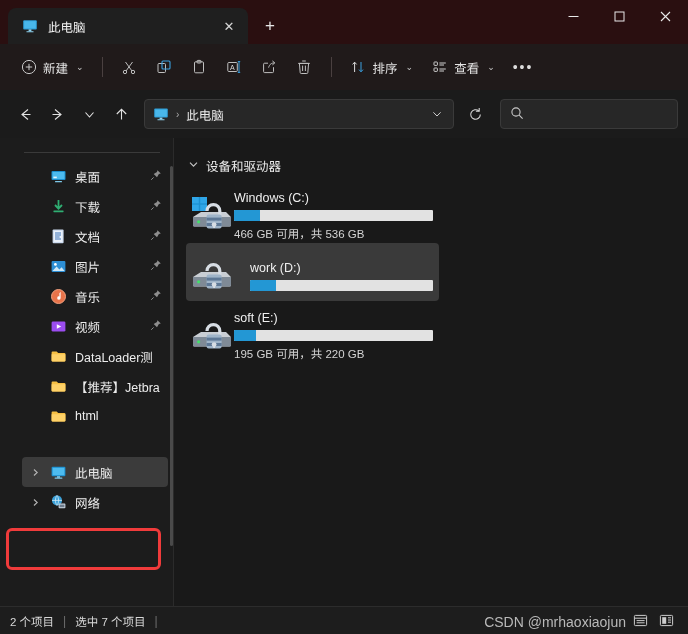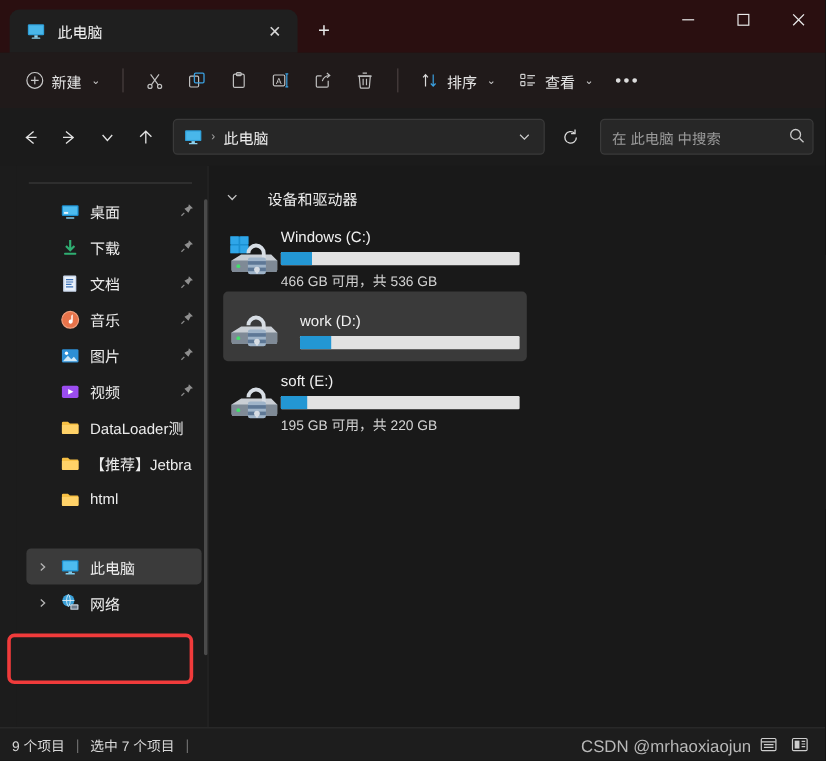--- a/index.html
+++ b/index.html
@@ -256,21 +256,21 @@
   .main {
     flex: 1;
     background: #191919;
     padding: 18px 10px 0 12px;
     box-sizing: border-box;
     position: relative;
   }
   .group-header {
     display: flex;
     align-items: center;
-    gap: 24px;
+    gap: 7px;
     margin-bottom: 8px;
     padding-left: 2px;
   }
   .group-chev { color: #c6c6c6; font-size: 10px; }
   .group-title { font-size: 12.5px; color: #ececec; }
   .tiles { display: flex; flex-wrap: wrap; }
   .tile {
     width: 253px;
     height: 58px;
     display: flex;
@@ -524,21 +524,20 @@
       </span>
     </div>
     <div class="refresh-btn">
       <svg width="15" height="15" viewBox="0 0 15 15">
         <path d="M12.3 7.5 a4.8 4.8 0 1 1 -1.5 -3.5" fill="none" stroke="#d8d8d8" stroke-width="1.1"></path>
         <path d="M11.2 1 V4.3 H7.9" fill="none" stroke="#d8d8d8" stroke-width="1.1"></path>
       </svg>
     </div>
 
     <div class="searchbox">
-      <span class="search-ph">在 此电脑 中搜索</span>
       <span>
         <svg width="14" height="14" viewBox="0 0 14 14">
           <circle cx="6" cy="6" r="4.1" fill="none" stroke="#c9c9c9" stroke-width="1.1"></circle>
           <path d="M9.2 9.2 L12.6 12.6" stroke="#c9c9c9" stroke-width="1.1"></path>
         </svg>
       </span>
     </div>
   </div>
 
   <div class="content">
@@ -597,44 +596,44 @@
               <path d="M7.4 1.2 L10.8 4.6 L8.9 5 L7 8.3 L3.7 5 L7 3.1 Z" fill="#8e8e8e"></path>
               <path d="M3.6 8.4 L1.2 10.8" stroke="#8e8e8e" stroke-width="1"></path>
             </svg>
         </span>
       </div>
 
       <div class="sb-item">
         <span class="sb-indent"></span>
         <span class="sb-icon">
           <svg width="17" height="17" viewBox="0 0 17 17">
-            <circle cx="8.5" cy="8.5" r="7" fill="#e8734a"></circle>
-            <circle cx="8.5" cy="8.5" r="7" fill="none" stroke="#f0a07e" stroke-width="1"></circle>
-            <path d="M10.6 3.8 V10 a1.7 1.7 0 1 1 -1.2 -1.6 V5.2 Z" fill="#ffffff"></path>
-          </svg>
-        </span>
-        <span class="sb-label">音乐</span>
+            <rect x="1.6" y="3" width="13.8" height="11" rx="1" fill="#2d8fd5"></rect>
+            <circle cx="5.4" cy="6.4" r="1.4" fill="#ffffff"></circle>
+            <path d="M2.4 13 L6.6 8.4 L9.4 11.4 L11.6 9.2 L14.6 13 Z" fill="#cfe8f7"></path>
+          </svg>
+        </span>
+        <span class="sb-label">图片</span>
         <span class="sb-pin">
           <svg width="12" height="12" viewBox="0 0 12 12">
               <path d="M7.4 1.2 L10.8 4.6 L8.9 5 L7 8.3 L3.7 5 L7 3.1 Z" fill="#8e8e8e"></path>
               <path d="M3.6 8.4 L1.2 10.8" stroke="#8e8e8e" stroke-width="1"></path>
             </svg>
         </span>
       </div>
 
       <div class="sb-item">
         <span class="sb-indent"></span>
         <span class="sb-icon">
           <svg width="17" height="17" viewBox="0 0 17 17">
-            <rect x="1.6" y="3" width="13.8" height="11" rx="1" fill="#2d8fd5"></rect>
-            <circle cx="5.4" cy="6.4" r="1.4" fill="#ffffff"></circle>
-            <path d="M2.4 13 L6.6 8.4 L9.4 11.4 L11.6 9.2 L14.6 13 Z" fill="#cfe8f7"></path>
-          </svg>
-        </span>
-        <span class="sb-label">图片</span>
+            <circle cx="8.5" cy="8.5" r="7" fill="#e8734a"></circle>
+            <circle cx="8.5" cy="8.5" r="7" fill="none" stroke="#f0a07e" stroke-width="1"></circle>
+            <path d="M10.6 3.8 V10 a1.7 1.7 0 1 1 -1.2 -1.6 V5.2 Z" fill="#ffffff"></path>
+          </svg>
+        </span>
+        <span class="sb-label">音乐</span>
         <span class="sb-pin">
           <svg width="12" height="12" viewBox="0 0 12 12">
               <path d="M7.4 1.2 L10.8 4.6 L8.9 5 L7 8.3 L3.7 5 L7 3.1 Z" fill="#8e8e8e"></path>
               <path d="M3.6 8.4 L1.2 10.8" stroke="#8e8e8e" stroke-width="1"></path>
             </svg>
         </span>
       </div>
 
       <div class="sb-item">
         <span class="sb-indent"></span>
@@ -810,21 +809,21 @@
             </span>
             <span class="tile-sub" style="display:block">195 GB 可用，共 220 GB</span>
           </span>
         </div>
 
       </div>
     </div>
   </div>
 
   <div class="statusbar">
-    <span class="status-text">9 个项目</span>
+    <span class="status-text">2 个项目</span>
     <span class="status-sep">|</span>
     <span class="status-text">选中 7 个项目</span>
     <span class="status-sep">|</span>
     <span class="status-spacer"></span>
     <span class="view-btn">
       <svg width="15" height="15" viewBox="0 0 15 15">
         <rect x="1.4" y="2.4" width="12.2" height="10.2" rx="1" fill="none" stroke="#cdcdcd" stroke-width="1"></rect>
         <path d="M1.6 5.2 H13.4 M3.6 7.6 H11.6 M3.6 9.8 H11.6" stroke="#cdcdcd" stroke-width="1"></path>
       </svg>
     </span>

